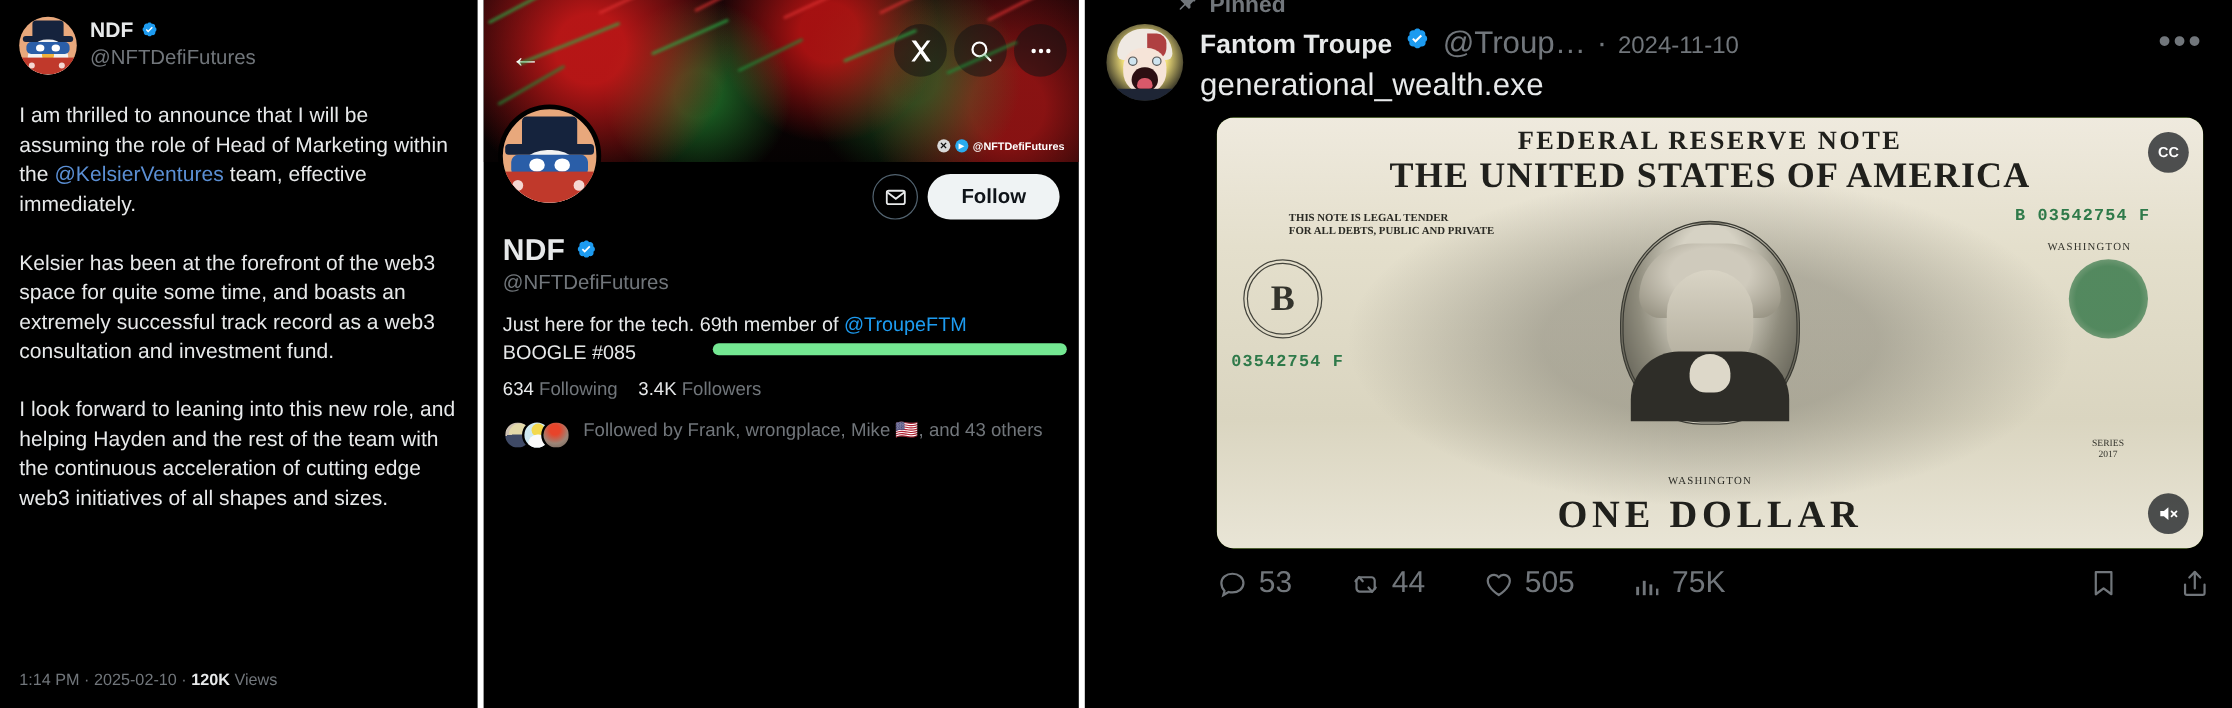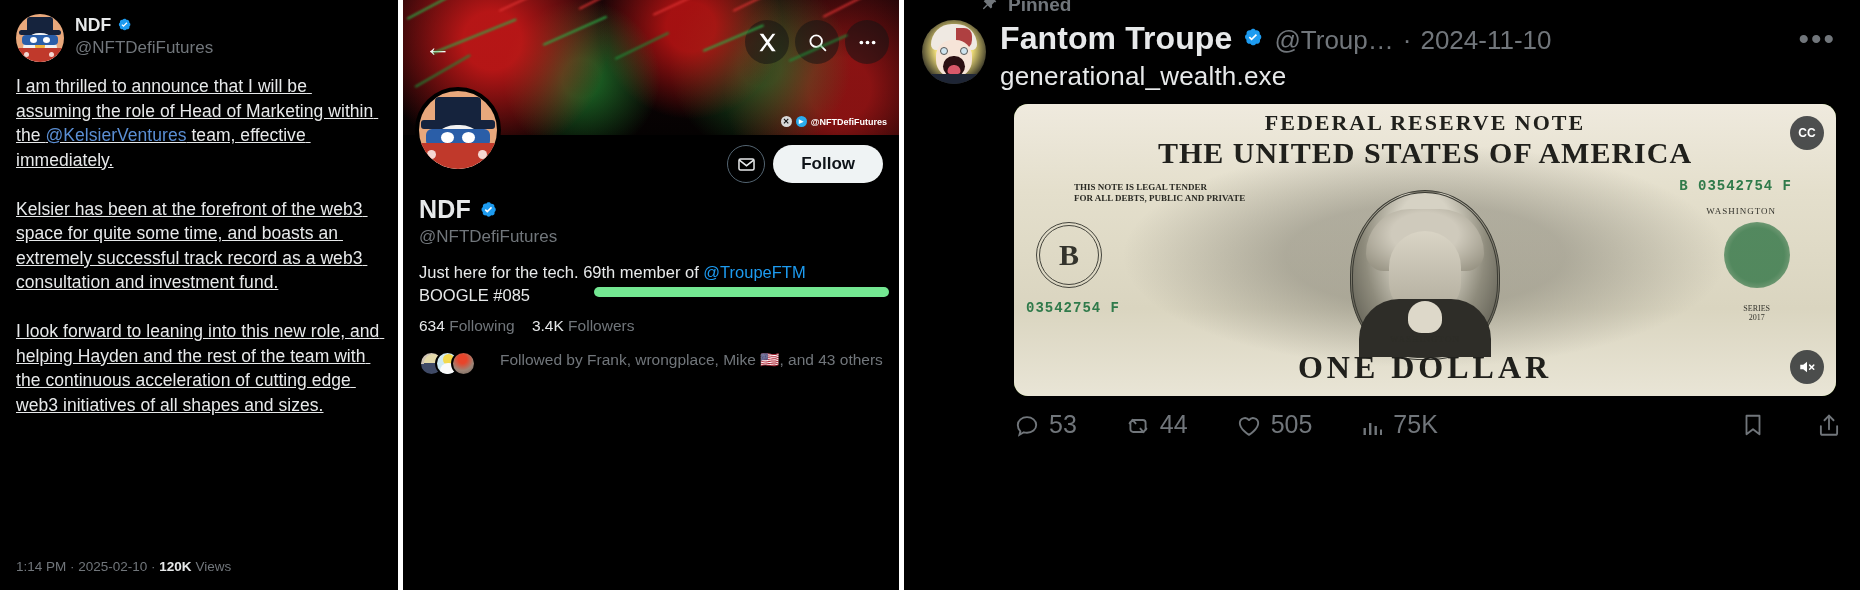--- a/index.html
+++ b/index.html
@@ -52,22 +52,22 @@
   .pengu-shirt::before, .pengu-shirt::after {
     content:''; position:absolute; width:5px; height:5px; border-radius:50%;
     background:#f5d7d2; top:4px;
   }
   .pengu-shirt::before { left: 8px; } .pengu-shirt::after { right: 10px; }
 
   .p1-names { padding-top: 1px; line-height: 1.15; }
   .p1-name { color: #e7e9ea; font-size: 17.5px; font-weight: bold; letter-spacing: .1px; }
   .p1-handle { color: #71767b; font-size: 17px; margin-top: 1px; }
   .p1-body {
-    margin-top: 12px; color: #e7e9ea; font-size: 17.5px; line-height: 24.5px;
-    white-space: pre-wrap; letter-spacing: 0.05px; text-decoration: underline;
+    margin-top: 22px; color: #e7e9ea; font-size: 17.5px; line-height: 24.5px;
+    white-space: pre-wrap; letter-spacing: 0.05px;
   }
   .mention { color: #5b8fd4; }
   .p1-meta { position: absolute; left: 16px; bottom: 16px; color: #71767b; font-size: 13.5px; }
   .p1-meta b { color: #e7e9ea; font-weight: bold; }
 
   
   .p2 { flex: 0 0 496px; width: 496px; }
   .p2-banner {
     position: relative; height: 135px; width: 100%;
     background:
@@ -134,21 +134,21 @@
   .bio-link { color: #1d9bf0; }
   .highlighter {
     position: absolute; left: 175px; top: 26px; width: 295px; height: 10px;
     background: #74e792; border-radius: 6px;
   }
   .p2-linkrow { display: flex; align-items: center; gap: 6px; margin-top: 11px; color: #71767b; font-size: 15.5px; }
   .p2-linkrow .url { color: #1d9bf0; }
   .p2-linkrow .sep { width: 10px; }
   .p2-stats { margin-top: 10px; color: #71767b; font-size: 15.5px; }
   .p2-stats b { color: #e7e9ea; font-weight: normal; }
-  .p2-followed { display: flex; align-items: flex-start; gap: 24px; margin-top: 14px; }
+  .p2-followed { display: flex; align-items: flex-start; gap: 10px; margin-top: 14px; }
   .fav-stack { display: flex; position: relative; padding-top: 2px; }
   .fav {
     width: 25px; height: 25px; border-radius: 50%; border: 2px solid #000; margin-left: -9px;
     overflow: hidden; position: relative;
   }
   .fav:first-child { margin-left: 0; }
   .fav1 { background: linear-gradient(170deg,#cfc3b4 0 45%,#3f4a66 45% 100%); }
   .fav1::before { content:''; position:absolute; left:3px; top:1px; width:18px; height:9px; background:#e3d9a9; border-radius:9px 9px 0 0; }
   .fav2 { background: #cfeaf2; }
   .fav2::before { content:''; position:absolute; left:6px; top:1px; width:11px; height:11px; border-radius:50%; background:#f3d94e; }
@@ -187,30 +187,30 @@
   }
   .hisoka-eye { position: absolute; top: 27px; width: 8px; height: 8px; background: #cfe4ef; border-radius: 50%; border:1px solid #555; }
   .hisoka-eye.l { left: 18px; } .hisoka-eye.r { right: 18px; }
   .hisoka-blood {
     position: absolute; left: 34px; top: 8px; width: 16px; height: 22px;
     background: #a32225; border-radius: 0 8px 10px 4px; opacity: .85;
   }
   .hisoka-suit { position: absolute; left: 0; bottom: 0; width: 100%; height: 10px; background: #1e2535; }
 
   .p3-nameline { display: flex; align-items: baseline; gap: 9px; flex-wrap: nowrap; }
-  .p3-name { color: #e7e9ea; font-size: 32px; font-weight: bold; letter-spacing: .1px; }
+  .p3-name { color: #e7e9ea; font-size: 22px; font-weight: bold; letter-spacing: .1px; }
   .p3-handle { color: #71767b; font-size: 26px; }
   .p3-dot { color: #71767b; font-size: 26px; }
-  .p3-date { color: #71767b; font-size: 26px; }
+  .p3-date { color: #71767b; font-size: 20px; }
   .p3-more { margin-left: auto; color: #71767b; font-size: 30px; line-height: 12px; letter-spacing: 2px; padding-right: 6px; }
   .p3-text { color: #e7e9ea; font-size: 26px; margin-top: 4px; letter-spacing: .2px; }
 
   .p3-media {
     position: relative; margin: 12px 0 0 92px; margin-right: 6px;
-    height: 292px; border-radius: 14px; overflow: hidden;
+    height: 359px; border-radius: 14px; overflow: hidden;
     background: #4d7c0f;
   }
   .bill {
     position: absolute; inset: 0;
     background:
       radial-gradient(ellipse at 50% 52%, rgba(60,60,55,.30) 0 24%, transparent 52%),
       linear-gradient(180deg, #efeade 0%, #e4dfcc 30%, #dad5c0 70%, #e9e5d6 100%);
   }
   .bill-line1, .bill-line2, .bill-line3 {
     position: absolute; left: 0; right: 0; text-align: center;

